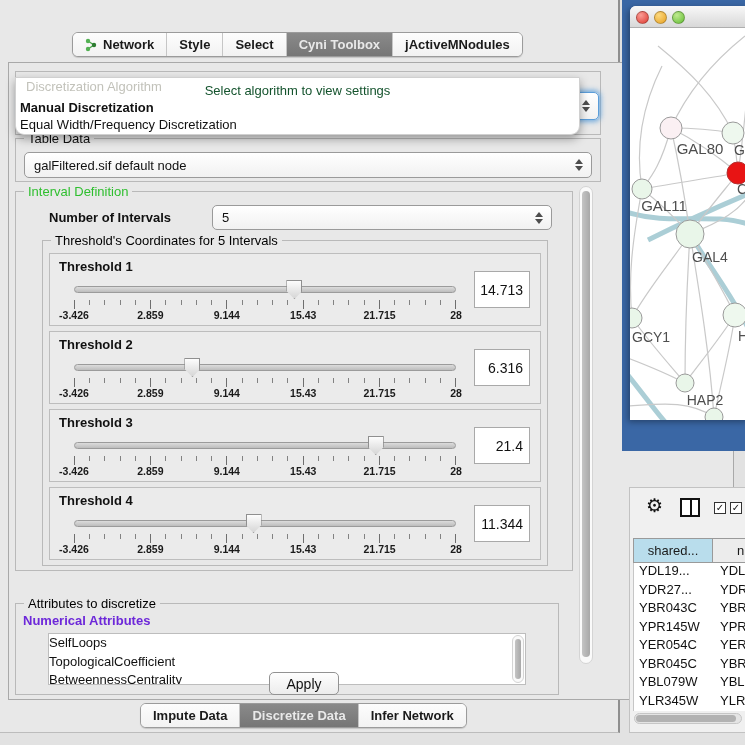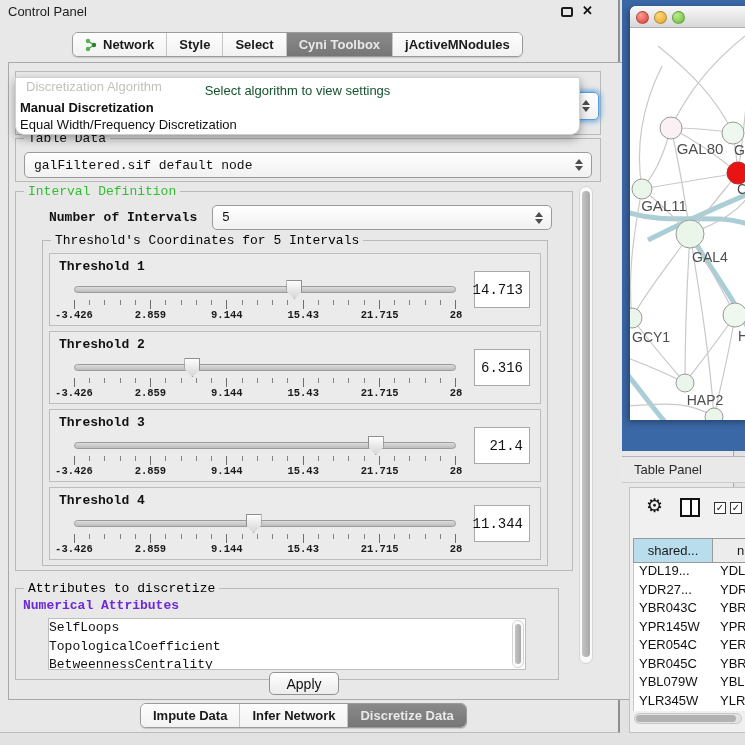--- a/index.html
+++ b/index.html
@@ -23,21 +23,21 @@
   .seg:last-child { border-right:none; }
   .seg.selected { background:linear-gradient(#8a8a8a,#767676); color:#e9e9e9; }
   #top-tabs { left:72px; top:32px; }
   #bottom-tabs { left:140px; top:703px; }
   .net-ico { margin-right:6px; }
 
   
   #main-panel { position:absolute; left:8px; top:62px; width:726px; height:638px;
     border:1px solid #a9a9a9; background:#e8e8e8; }
 
-  .grp { position:absolute; border:1px solid #b9b9b9;font-family:Liberation Mono, monospace; }
+  .grp { position:absolute; border:1px solid #b9b9b9; }
   .grp-title { position:absolute; top:-8px; left:8px; background:#e8e8e8; padding:0 4px;
     font-size:13px; white-space:nowrap; }
   .t-green { color:#2fbf2f; } .t-blue { color:#000000; } .t-black { color:#111; } .t-ghost { color:#c2c2ba; }
 
   .combo { position:absolute; background:linear-gradient(#ffffff,#f1f1f1); border:1px solid #9a9a9a;
     border-radius:5px; font-size:13px; color:#111; display:flex; align-items:center; padding-left:9px; }
   .stepper { position:absolute; right:8px; top:50%; transform:translateY(-50%); width:8px; height:12px; }
   .stepper:before, .stepper:after { content:""; position:absolute; left:0; border-left:4px solid transparent;
     border-right:4px solid transparent; }
   .stepper:before { top:0; border-bottom:5px solid #4d4d4d; }
@@ -128,25 +128,20 @@
   .tbl-row .c1 { width:80px; padding-left:5px; font-size:13px; color:#111; white-space:nowrap; overflow:hidden; }
   .tbl-row .c2 { width:56px; padding-left:6px; font-size:13px; color:#111; white-space:nowrap; overflow:hidden; }
 </style>
 </head>
 <body>
 
 <div id="page">
 
   <div id="control-panel">
 
-    <div id="cp-titlebar">
-      <span id="cp-title">Control Panel</span>
-      <span id="float-icon"></span>
-      <span id="close-icon">✕</span>
-    </div>
 
     <div class="segbar" id="top-tabs">
       <div class="seg">
         <svg class="net-ico" width="12" height="14" viewBox="0 0 12 14">
           <line x1="3" y1="3" x2="9" y2="7" stroke="#4aa64a" stroke-width="1.4"></line>
           <line x1="3" y1="11" x2="9" y2="7" stroke="#4aa64a" stroke-width="1.4"></line>
           <circle cx="3" cy="3" r="2.2" fill="#53b153"></circle>
             <circle cx="3" cy="11" r="2.2" fill="#53b153"></circle>
             <circle cx="9" cy="7" r="2.2" fill="#2e7d32"></circle>
         </svg>
@@ -275,45 +270,45 @@
             </div>
             <div class="th-value">11.344</div>
           </div>
         </div>
       </div>
 
       <div class="vscroll" style="left:570px; top:123px; height:478px;">
         <div class="vthumb" style="top:4px; height:466px;"></div>
       </div>
 
-      <div class="grp" style="left:6px; top:525px; width:544px; height:92px;">
+      <div class="grp" style="left:6px; top:540px; width:544px; height:92px;">
         <span class="grp-title t-blue">Attributes to discretize</span>
         <span id="attr-label">Numerical Attributes</span>
         <div id="attr-list">
           <div class="attr-item">SelfLoops</div>
           <div class="attr-item">TopologicalCoefficient</div>
           <div class="attr-item">BetweennessCentrality</div>
           <div class="vscroll" style="right:1px; top:1px; height:48px; width:12px;">
             <div class="vthumb" style="top:3px; height:40px;"></div>
           </div>
         </div>
       </div>
 
       <div id="apply-btn">Apply</div>
     </div>
 
     <div class="segbar" id="bottom-tabs">
       <div class="seg">
           <span>Impute Data</span>
         </div>
-      <div class="seg">
-          <span>Infer Network</span>
-        </div>
       <div class="seg selected">
           <span>Discretize Data</span>
+        </div>
+      <div class="seg">
+          <span>Infer Network</span>
         </div>
     </div>
   </div>
 
   <div id="blue-frame">
     <div id="net-window">
       <div id="net-titlebar">
         <span class="light" id="light-red"></span>
         <span class="light" id="light-yellow"></span>
         <span class="light" id="light-green"></span>
@@ -372,23 +367,20 @@
           <text x="34" y="183" text-anchor="middle" font-size="15">GAL11</text>
           <text x="80" y="234" text-anchor="middle">GAL4</text>
           <text x="2" y="314">GCY1</text>
           <text x="108" y="313">H</text>
           <text x="75" y="377" text-anchor="middle">HAP2</text>
         </g>
       </svg>
     </div>
   </div>
 
-  <div id="table-strip">
-    <span id="table-strip-title">Table Panel</span>
-  </div>
 
   <div id="table-panel">
     <span id="gear-icon">⚙</span>
     <span id="split-icon"></span>
     <span class="mini-check" id="check-1">✓</span>
     <span class="mini-check" id="check-2">✓</span>
 
     <div id="net-table">
       <div class="tbl-head">
         <div class="hc1">shared...</div>

